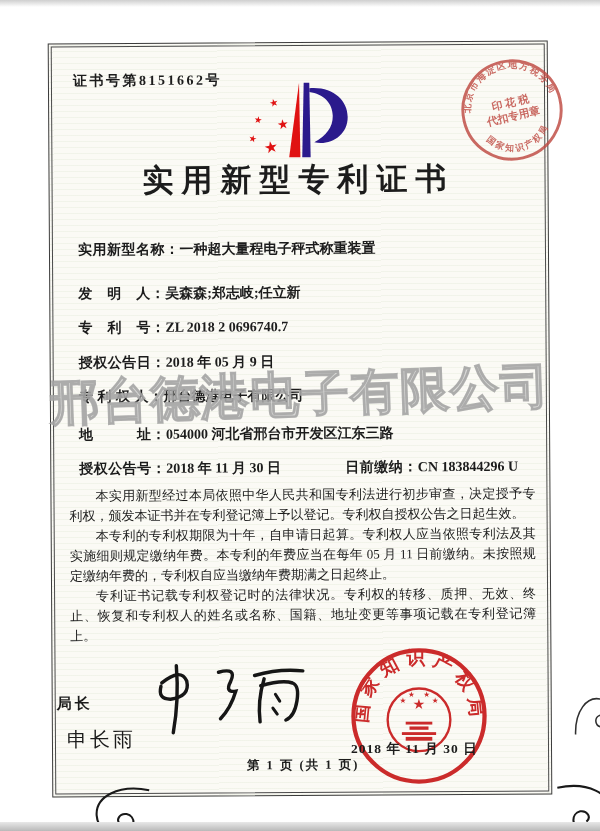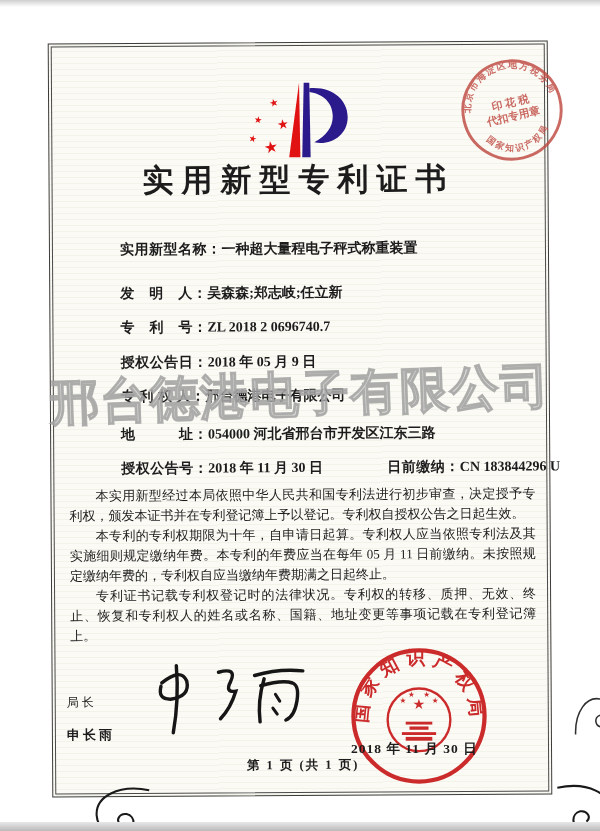--- a/index.html
+++ b/index.html
@@ -29,29 +29,29 @@
   .logo { position:absolute; left:192px; top:36px; width:118px; height:82px; }
 
   .title { position:absolute; left:0; top:116px; width:100%; text-align:center;
     font-size:31px; font-weight:700; letter-spacing:8px; }
 
   .fields { position:absolute; left:28px; top:198px; width:452px; font-size:14px; font-weight:600; }
   .frow { line-height:15px; margin-bottom:19px; white-space:nowrap; }
   .frow.r1 { margin-bottom:29px; }
   .frow.r3 { margin-bottom:20px; }
   .frow.r5 { margin-bottom:23px; }
-  .flabel { letter-spacing:.5px;margin-left:42px; }
+  .flabel { letter-spacing:.5px; }
   .pairA { display:inline-block; width:266px; }
 
   .paras { position:absolute; left:18px; top:442px; width:466px;
     font-size:13px; line-height:20px; text-align:justify; font-weight:500; }
   .paras p { text-indent:2em; }
 
-  .director-title { position:absolute; left:14px; top:650px; font-size:12px; font-weight:400; letter-spacing:3px; }
-  .director-name  { position:absolute; left:14px; top:682px; font-size:13px; font-weight:700; letter-spacing:3px; }
+  .director-title { position:absolute; left:4px; top:650px; font-size:15px; font-weight:700; letter-spacing:3px; }
+  .director-name  { position:absolute; left:14px; top:682px; font-size:20px; font-weight:400; letter-spacing:3px; }
 
   .sig { position:absolute; left:92px; top:612px; width:172px; height:92px; }
 
   .footer { position:absolute; left:130px; top:714px; width:240px; text-align:center;
     font-size:12.5px; letter-spacing:2px; font-weight:600; }
 
   
   .main-seal { position:absolute; left:343px; top:640px; width:152px; height:152px; opacity:.93; }
   .seal-date { position:absolute; left:351px; top:740px; width:140px; font-size:13.5px;
     letter-spacing:1px; color:#1d1d1d; font-weight:600; z-index:6; }
@@ -70,20 +70,21 @@
   .fl-br { left:502px; top:738px; transform:scaleX(-1); }
   .fl-r  { left:520px; top:652px; width:46px; height:46px; transform:scaleX(-1) rotate(80deg); opacity:.9; }
 </style>
 </head>
 <body>
 
 <div class="photo-edge-top"></div>
 
 <div class="frame">
 
+  <div class="cert-no">证书号第8151662号</div>
 
   <svg class="logo" viewBox="0 0 120 88">
     <polygon points="59,4 48,84 60,84" fill="#e01212"></polygon>
     <polygon points="64,4 62,84 71,84 70,4" fill="#2b1a8c"></polygon>
     <path d="M 70,10 C 95,8 111,23 111,41 C 111,61 92,72 75,68 C 88,61 95,52 95,40 C 95,26 85,16 70,14 Z" fill="#2b1a8c"></path>
     <text x="28" y="30" font-size="11" fill="#e01212" transform="rotate(-14 28 30)">★</text>
     <text x="10" y="46" font-size="10" fill="#e01212" transform="rotate(10 10 46)">★</text>
     <text x="36" y="54" font-size="14" fill="#e01212" transform="rotate(-8 36 54)">★</text>
     <text x="4" y="66" font-size="10" fill="#e01212" transform="rotate(14 4 66)">★</text>
     <text x="22" y="80" font-size="17" fill="#e01212" transform="rotate(-10 22 80)">★</text>

